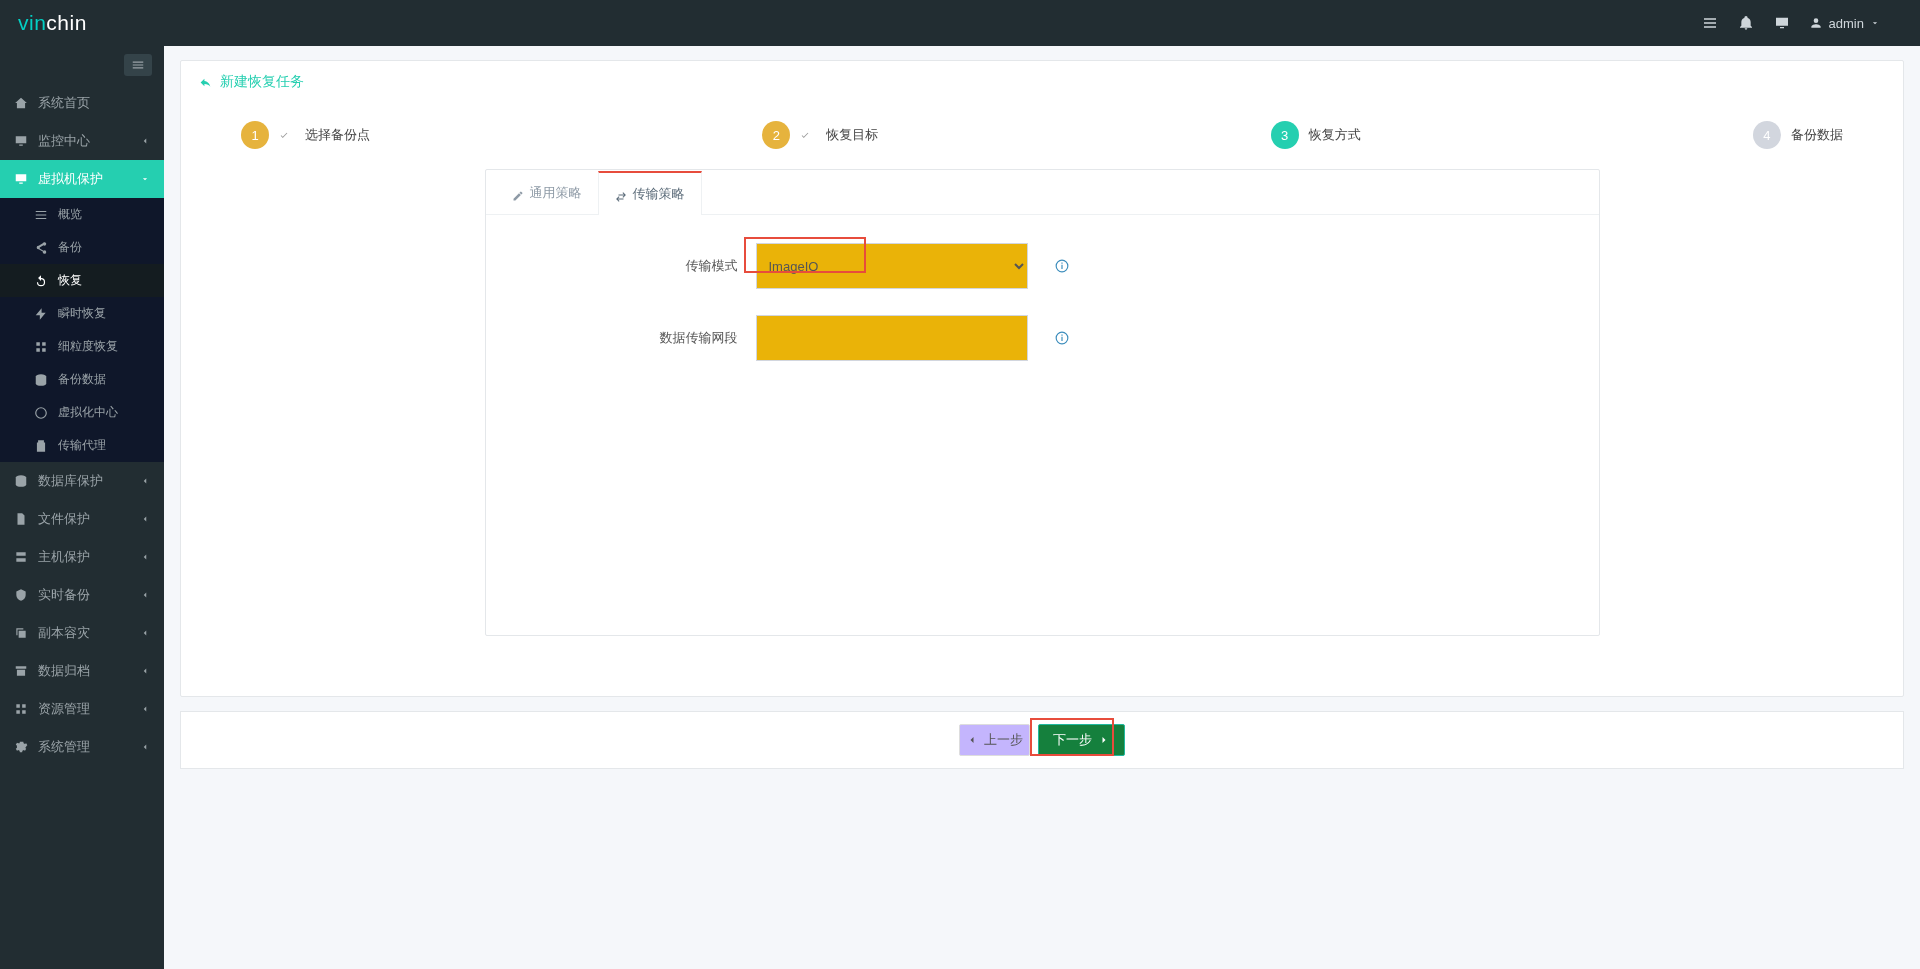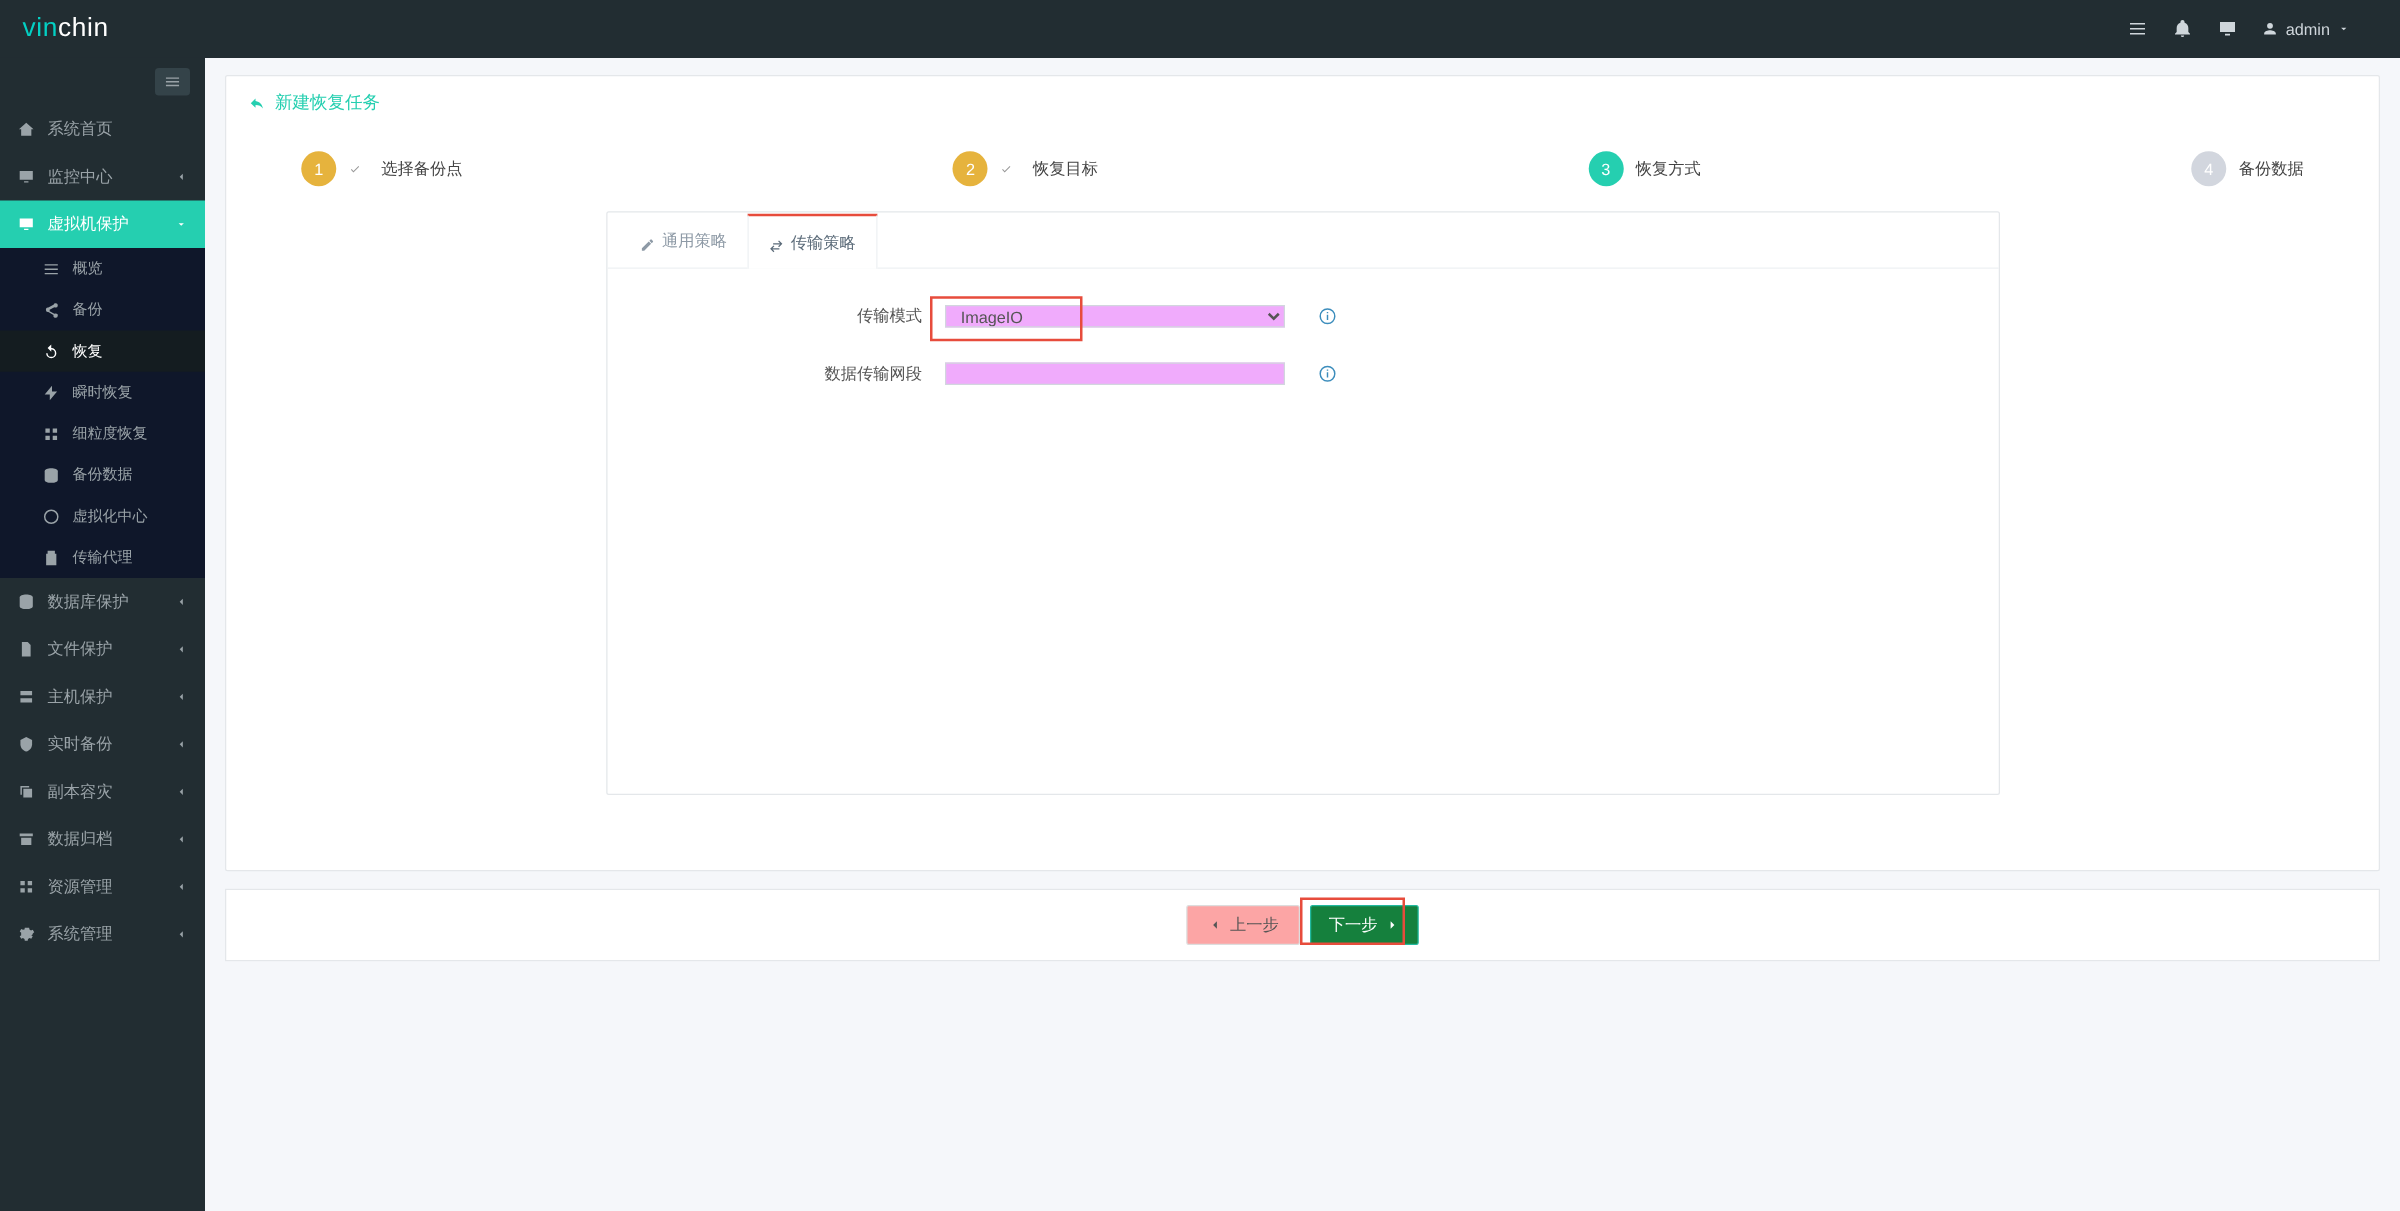--- a/index.html
+++ b/index.html
@@ -45,26 +45,26 @@
   .step-check svg { width:10px; height:10px; fill:currentColor; }
   .tabs-card { margin:0 auto 0 auto; max-width:1115px; border:1px solid #e4e7ea; border-radius:2px; margin-bottom:30px; }
   .tabs-header { display:flex; align-items:flex-end; border-bottom:1px solid #eef1f3; padding-left:10px; }
   .tab { padding:12px 16px; font-size:13px; display:flex; align-items:flex-end; gap:6px; cursor:pointer; color:#8e9aa6; border-top:2px solid transparent; }
   .tab.active { border-top:2px solid #e74c3c; border-left:1px solid #eef1f3; border-right:1px solid #eef1f3; background:#fff; color:#5b6b79; margin-bottom:-1px; }
   .tab svg { width:12px; height:12px; fill:currentColor; }
   .tab-body { padding:28px 30px 40px; min-height:420px; }
   .form-row { display:flex; align-items:center; margin-bottom:26px; }
   .form-label { width:240px; text-align:right; padding-right:18px; color:#555; font-size:13px; }
   .form-input { width:272px; }
-  select, input[type=text] { width:272px; height:18px; border:1px solid #d2d6de; background:#f0abfc; padding:0 8px; font-size:13px; color:#555; outline:none; }
+  select, input[type=text] { width:272px; height:46px; border:1px solid #d2d6de; background:#eab308; padding:0 8px; font-size:13px; color:#555; outline:none; }
   .info-icon { width:20px; height:20px; display:flex; align-items:center; justify-content:center; margin-left:24px; color:#3c8dbc; cursor:pointer; }
   .info-icon svg { width:14px; height:14px; fill:currentColor; }
   .highlight-label { position:absolute; border:2px solid #e74c3c; width:122px; height:36px; pointer-events:none; }
   .footer-panel { background:#fff; border:1px solid #e4e7ea; margin-top:14px; padding:12px; display:flex; align-items:center; justify-content:center; gap:8px; position:relative; }
-  .btn-prev { background:#fca5a5; color:#555; border:1px solid #ddd; padding:6px 16px; font-size:13px; display:inline-flex; align-items:center; gap:6px; cursor:pointer; border-radius:2px; }
+  .btn-prev { background:#c4b5fd; color:#555; border:1px solid #ddd; padding:6px 6px; font-size:13px; display:inline-flex; align-items:center; gap:6px; cursor:pointer; border-radius:2px; }
   .btn-next { background:#15803d; color:#fff; border:1px solid #21b99e; padding:6px 14px; font-size:13px; display:inline-flex; align-items:center; gap:6px; cursor:pointer; border-radius:2px; }
   .btn-prev svg, .btn-next svg { width:12px; height:12px; fill:currentColor; }
   .highlight-next { position:absolute; border:2px solid #e74c3c; width:84px; height:38px; pointer-events:none; }
 </style>
 </head>
 <body>
 
 <div class="topbar">
   <div class="logo-area">
     <span class="logo-thin">vin</span>

